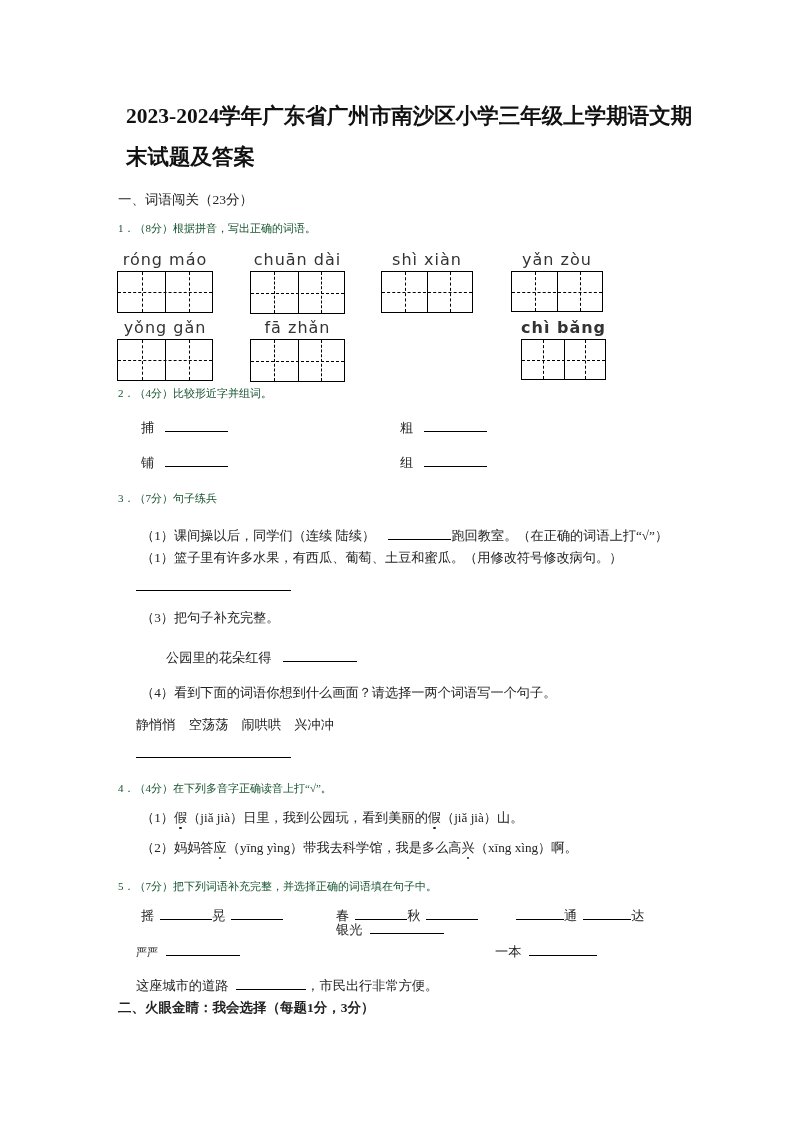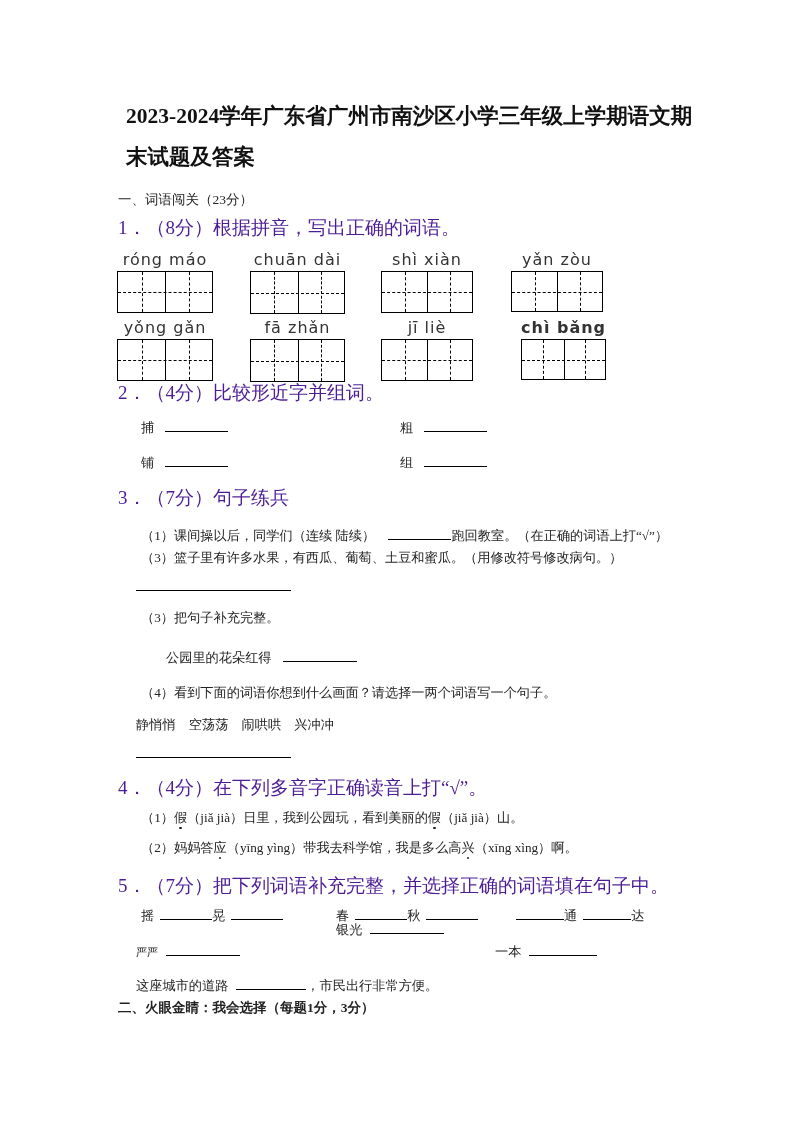--- a/index.html
+++ b/index.html
@@ -37,23 +37,23 @@
   .sec-head {
     position: absolute;
     left: 118px;
     font-size: 13.5px;
     line-height: 20px;
     color: #222;
     white-space: nowrap;
   }
   .q-line {
     position: absolute;
-    font-size: 19px;
+    font-size: 11px;
     line-height: 20px;
-    color: #4c1d95;
+    color: #14532d;
     white-space: nowrap;
   }
   .sub-line {
     position: absolute;
     font-size: 13.2px;
     line-height: 20px;
     color: #222;
     white-space: nowrap;
   }
   
@@ -184,28 +184,20 @@
 
   <div class="grid-group" style="left:250px; top:318px;">
     <div class="pinyin" style="width:95px;">fā zhǎn</div>
     <div class="tzg" style="width:95px; height:43px;">
       <div class="cell"></div>
       <div class="cell"></div>
       <div class="hline"></div>
     </div>
   </div>
 
-  <div class="grid-group" style="left:381px; top:318px;">
-    <div class="pinyin" style="width:92px;">jī liè</div>
-    <div class="tzg" style="width:92px; height:42px;">
-      <div class="cell"></div>
-      <div class="cell"></div>
-      <div class="hline"></div>
-    </div>
-  </div>
 
   <div class="grid-group" style="left:521px; top:318px;font-weight:bold;">
     <div class="pinyin" style="width:85px;">chì bǎng</div>
     <div class="tzg" style="width:85px; height:41px;">
       <div class="cell"></div>
       <div class="cell"></div>
       <div class="hline"></div>
     </div>
   </div>
 
@@ -229,21 +221,21 @@
     <span class="blank" style="width:63px; margin-left:8px;"></span>
   </div>
 
   <div class="q-line" style="left:118px; top:488px;">3．（7分）句子练兵</div>
 
   <div class="sub-line" style="left:141px; top:526px;">
     <span>（1）课间操以后，同学们（连续 陆续）</span>
     <span class="blank" style="width:63px; margin-left:10px; margin-right:0px;"></span><span>跑回教室。（在正确的词语上打“√”）</span>
   </div>
 
-  <div class="sub-line" style="left:141px; top:548px;">（3）篮子里有许多水果，有西瓜、葡萄、土豆和蜜瓜。（用修改符号修改病句。）</div>
+  <div class="sub-line" style="left:141px; top:548px;">（1）篮子里有许多水果，有西瓜、葡萄、土豆和蜜瓜。（用修改符号修改病句。）</div>
 
   <div class="standalone-blank" style="left:136px; top:590px; width:155px;"></div>
 
   <div class="sub-line" style="left:141px; top:608px;">（3）把句子补充完整。</div>
 
   <div class="sub-line" style="left:166px; top:648px;">
     <span>公园里的花朵红得</span>
     <span class="blank" style="width:74px; margin-left:8px;"></span>
   </div>
 

